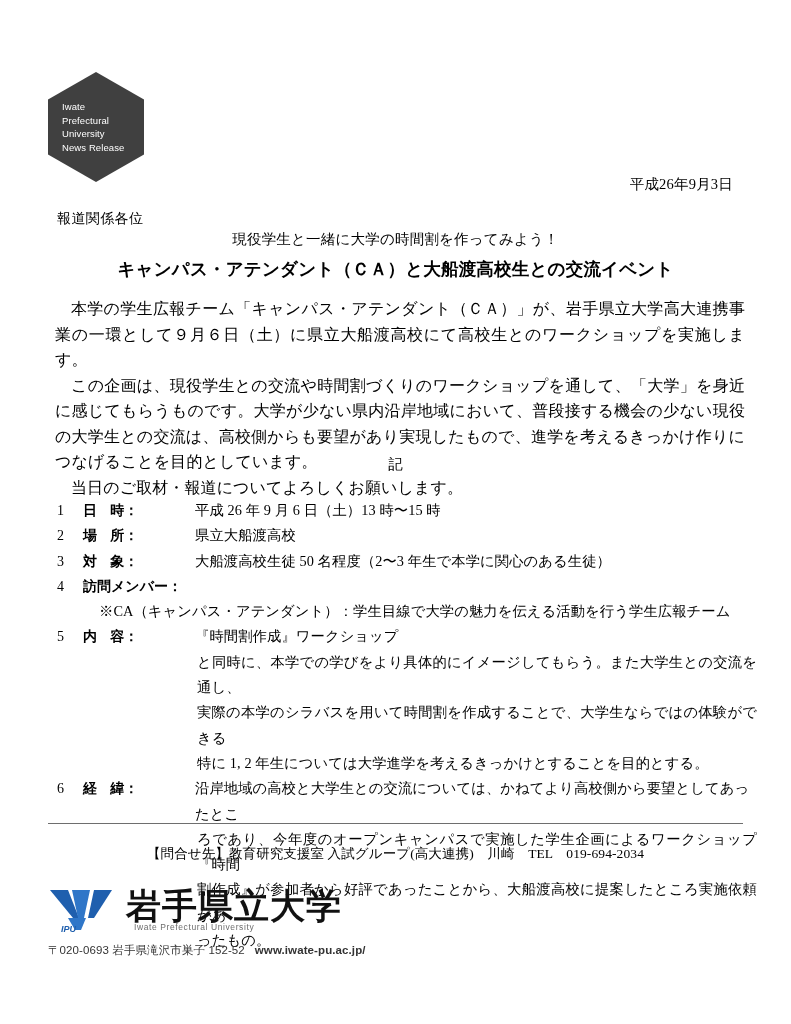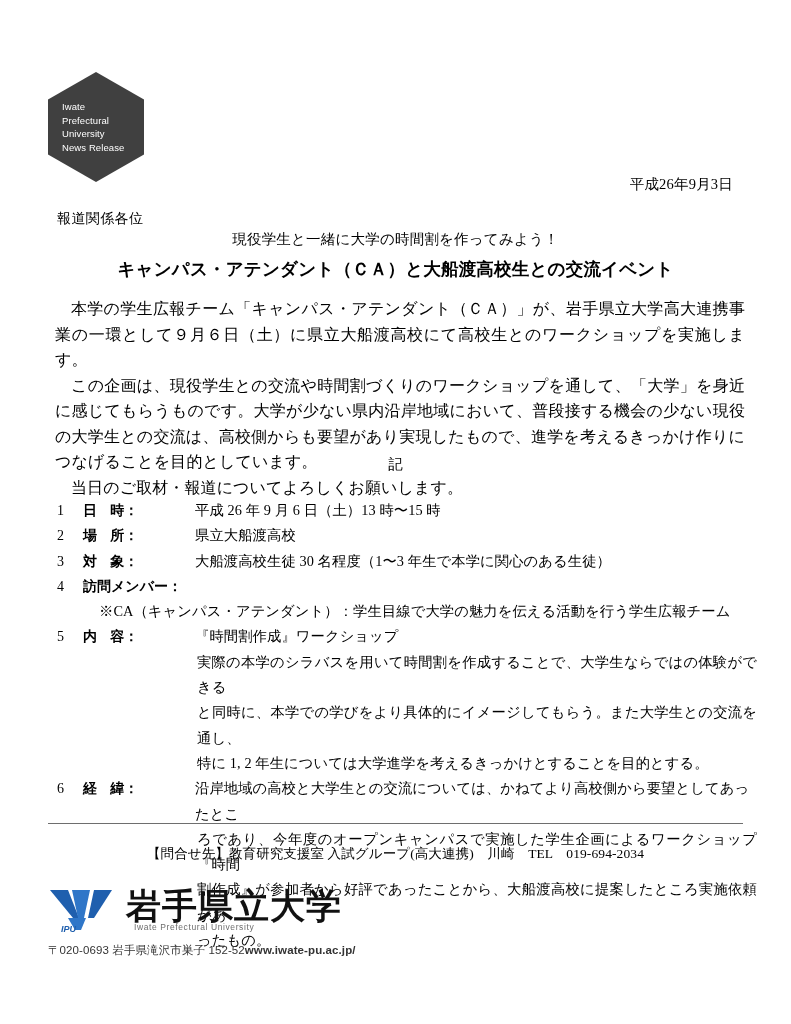--- a/index.html
+++ b/index.html
@@ -232,20 +232,21 @@
   }
   .addr-line {
     font-family: "Liberation Sans", "DejaVu Sans", sans-serif;
     font-size: 11.5px;
     color: #333333;
     margin-top: 9px;
     letter-spacing: 0.1px;
   }
   .addr-line .url {
     font-weight: bold;
+    margin-left: 10px;
   }
   .addr-line2 {
     font-family: "Liberation Sans", "DejaVu Sans", sans-serif;
     font-size: 11.5px;
     color: #333333;
     margin-top: 12px;
     margin-left: 8px;
     letter-spacing: 0.1px;
   }
   .addr-line2 .tel { margin-left: 14px; }
@@ -293,36 +294,36 @@
 
     <div class="item-row">
       <span class="item-num">2</span>
       <span class="item-label spaced"><span class="label-inner">場</span><span class="label-gap"></span><span class="label-inner">所</span><span>：</span></span>
       <span class="item-text">県立大船渡高校</span>
     </div>
 
     <div class="item-row">
       <span class="item-num">3</span>
       <span class="item-label spaced"><span class="label-inner">対</span><span class="label-gap"></span><span class="label-inner">象</span><span>：</span></span>
-      <span class="item-text">大船渡高校生徒 30 名程度（1〜3 年生で本学に関心のある生徒）</span>
+      <span class="item-text">大船渡高校生徒 50 名程度（2〜3 年生で本学に関心のある生徒）</span>
     </div>
 
     <div class="item-row">
       <span class="item-num">4</span>
       <span class="item-label"><span class="label-inner">訪問メンバー</span><span>：</span></span>
     </div>
     <div class="sub-row">※CA（キャンパス・アテンダント）：学生目線で大学の魅力を伝える活動を行う学生広報チーム</div>
 
     <div class="item-row">
       <span class="item-num">5</span>
       <span class="item-label spaced"><span class="label-inner">内</span><span class="label-gap"></span><span class="label-inner">容</span><span>：</span></span>
       <span class="item-text">『時間割作成』ワークショップ</span>
     </div>
+    <div class="cont-row">と同時に、本学での学びをより具体的にイメージしてもらう。また大学生との交流を通し、</div>
     <div class="cont-row">実際の本学のシラバスを用いて時間割を作成することで、大学生ならではの体験ができる</div>
-    <div class="cont-row">と同時に、本学での学びをより具体的にイメージしてもらう。また大学生との交流を通し、</div>
     <div class="cont-row-tight">特に 1, 2 年生については大学進学を考えるきっかけとすることを目的とする。</div>
 
     <div class="item-row">
       <span class="item-num">6</span>
       <span class="item-label spaced"><span class="label-inner">経</span><span class="label-gap"></span><span class="label-inner">緯</span><span>：</span></span>
       <span class="item-text">沿岸地域の高校と大学生との交流については、かねてより高校側から要望としてあったとこ</span>
     </div>
     <div class="cont-row">ろであり、今年度のオープンキャンパスで実施した学生企画によるワークショップ『時間</div>
     <div class="cont-row">割作成』が参加者から好評であったことから、大船渡高校に提案したところ実施依頼があ</div>
     <div class="cont-row-tight">ったもの。</div>

